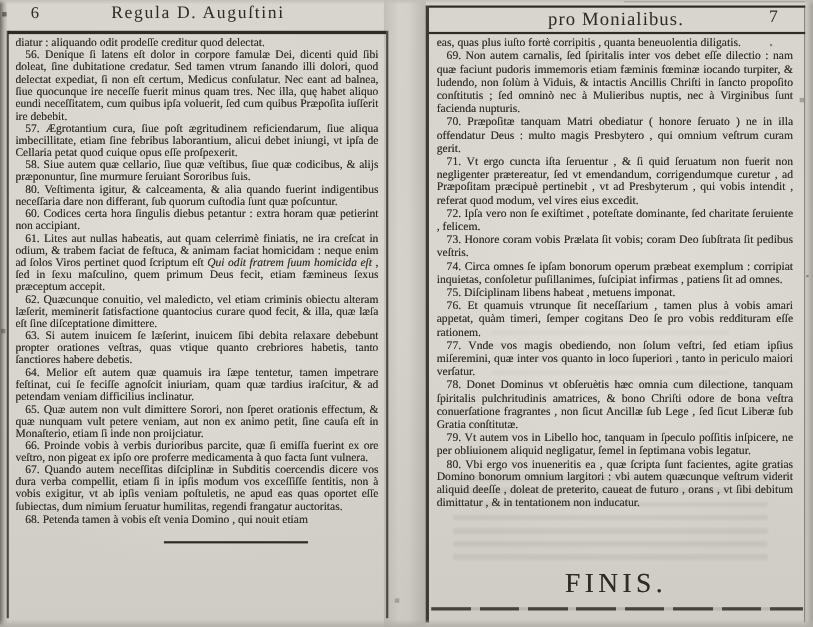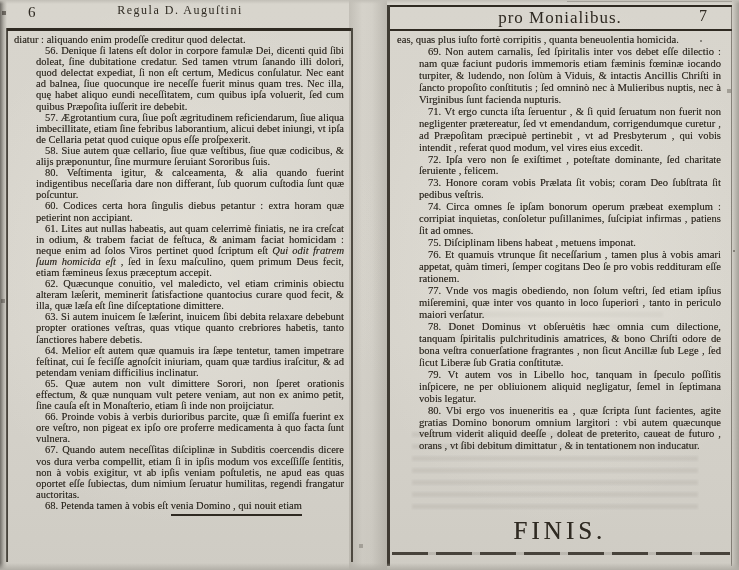--- a/index.html
+++ b/index.html
@@ -24,42 +24,42 @@
     background:linear-gradient(90deg,rgba(60,55,45,.14) 0%,rgba(60,55,45,.02) 35%,rgba(60,55,45,.03) 60%,rgba(60,55,45,.18) 100%);}
 
   .page{position:absolute;top:0;height:570px;}
   .page-left{left:6px;width:348px;}
   .page-right{left:387px;width:346px;}
 
   .ink{background:#2f2a22;}
   .headnum{position:absolute;font-size:15px;top:4px;}
   .pl-pagenum{left:22px;}
   .pl-title{position:absolute;left:0;right:0;top:3px;text-align:center;
-    font-size:12px;letter-spacing:1.5px;}
+    font-size:16px;letter-spacing:1.5px;}
   .pl-headrule{position:absolute;left:1px;right:3px;top:28px;height:3px;}
   .pl-vl{position:absolute;left:0;top:28px;bottom:8px;width:2px;opacity:.85;}
   .pl-vr{position:absolute;right:1px;top:28px;bottom:8px;width:2px;opacity:.8;}
   .pl-text{position:absolute;left:8px;right:10px;top:34px;height:526px;overflow:hidden;}
 
   .pr-topline{position:absolute;left:3px;right:1px;top:5px;height:2px;}
   .pr-topline2{position:absolute;left:180px;right:1px;top:1px;height:1px;opacity:.6;}
   .pr-title{position:absolute;left:0;right:0;top:8px;text-align:center;
     font-size:17px;letter-spacing:1px;}
   .pr-pagenum{right:26px;top:7px;font-size:16px;}
   .pr-headrule{position:absolute;left:3px;right:1px;top:29px;height:2px;}
   .pr-vl{position:absolute;left:0;top:5px;bottom:4px;width:2.5px;opacity:.9;}
   .pr-vr{position:absolute;right:1px;top:5px;bottom:4px;width:1.5px;opacity:.5;}
   .pr-text{position:absolute;left:10px;right:12px;top:34px;height:482px;overflow:hidden;}
 
   .para{margin:0;text-align:justify;font-size:10.5px;line-height:11.1px;
     text-shadow:0 0 .5px rgba(47,42,34,.55);hyphens:none;}
   .pr-text .para{font-size:10.6px;line-height:11.95px;}
-  .para.indent{text-indent:9px;margin-left:22px;}
+  .para.indent{text-indent:9px;}
   .pnum{white-space:pre;}
-  .uline{border-bottom:2px solid #2f2a22;padding-bottom:3px;}
+  .uline{border-bottom:2px solid #2f2a22;padding-bottom:14px;}
   .para i{font-style:italic;}
 
   .finis{position:absolute;left:0;right:0;top:517px;text-align:center;
     font-size:25px;letter-spacing:4px;text-shadow:0 0 .5px rgba(47,42,34,.6);}
   .pr-dashrule{position:absolute;left:5px;right:3px;top:552px;height:3px;opacity:.85;
     background:repeating-linear-gradient(90deg,#2f2a22 0 36px,rgba(47,42,34,.15) 36px 44px);}
 
   .ghost{position:absolute;filter:blur(1.2px);pointer-events:none;}
   .ghost-a{left:25px;right:35px;top:432px;height:78px;opacity:.85;
     background:repeating-linear-gradient(180deg,rgba(95,90,78,.10) 0 5px,rgba(0,0,0,0) 5px 12px);}
@@ -75,21 +75,21 @@
 
 <div class="scan">
 
   <div class="page page-left">
     <span class="headnum pl-pagenum">6</span>
     <div class="pl-title">Regula D. Auguſtini</div>
     <div class="pl-headrule ink"></div>
     <div class="pl-vl ink"></div>
     <div class="pl-vr ink"></div>
     <div class="pl-text">
-        <p class="para">diatur : aliquando enim prodeſſe creditur quod delectat.</p>
+        <p class="para">diatur : aliquando odit prodeſſe creditur quod delectat.</p>
         <p class="para indent"><span class="pnum">56. </span>Denique ſi latens eſt dolor in corpore famulæ Dei, dicenti quid ſibi doleat, ſine dubitatione credatur. Sed tamen vtrum ſanando illi dolori, quod delectat expediat, ſi non eſt certum, Medicus conſulatur. Nec eant ad balnea, ſiue quocunque ire neceſſe fuerit minus quam tres. Nec illa, quę habet aliquo eundi neceſſitatem, cum quibus ipſa voluerit, ſed cum quibus Præpoſita iuſſerit ire debebit.</p>
         <p class="para indent"><span class="pnum">57. </span>Ægrotantium cura, ſiue poſt ægritudinem reficiendarum, ſiue aliqua imbecillitate, etiam ſine febribus laborantium, alicui debet iniungi, vt ipſa de Cellaria petat quod cuique opus eſſe proſpexerit.</p>
         <p class="para indent"><span class="pnum">58. </span>Siue autem quæ cellario, ſiue quæ veſtibus, ſiue quæ codicibus, &amp; alijs præponuntur, ſine murmure ſeruiant Sororibus ſuis.</p>
         <p class="para indent"><span class="pnum">80. </span>Veſtimenta igitur, &amp; calceamenta, &amp; alia quando fuerint indigentibus neceſſaria dare non differant, ſub quorum cuſtodia ſunt quæ poſcuntur.</p>
         <p class="para indent"><span class="pnum">60. </span>Codices certa hora ſingulis diebus petantur : extra horam quæ petierint non accipiant.</p>
         <p class="para indent"><span class="pnum">61. </span>Lites aut nullas habeatis, aut quam celerrimè finiatis, ne ira creſcat in odium, &amp; trabem faciat de feſtuca, &amp; animam faciat homicidam : neque enim ad ſolos Viros pertinet quod ſcriptum eſt <i>Qui odit fratrem ſuum homicida eſt</i> , ſed in ſexu maſculino, quem primum Deus fecit, etiam fæmineus ſexus præceptum accepit.</p>
         <p class="para indent"><span class="pnum">62. </span>Quæcunque conuitio, vel maledicto, vel etiam criminis obiectu alteram læſerit, meminerit ſatisfactione quantocius curare quod fecit, &amp; illa, quæ læſa eſt ſine diſceptatione dimittere.</p>
         <p class="para indent"><span class="pnum">63. </span>Si autem inuicem ſe læſerint, inuicem ſibi debita relaxare debebunt propter orationes veſtras, quas vtique quanto crebriores habetis, tanto ſanctiores habere debetis.</p>
         <p class="para indent"><span class="pnum">64. </span>Melior eſt autem quæ quamuis ira ſæpe tentetur, tamen impetrare feſtinat, cui ſe feciſſe agnoſcit iniuriam, quam quæ tardius iraſcitur, &amp; ad petendam veniam difficilius inclinatur.</p>
         <p class="para indent"><span class="pnum">65. </span>Quæ autem non vult dimittere Sorori, non ſperet orationis effectum, &amp; quæ nunquam vult petere veniam, aut non ex animo petit, ſine cauſa eſt in Monaſterio, etiam ſi inde non proijciatur.</p>
@@ -101,22 +101,23 @@
 
   <div class="page page-right">
     <div class="pr-topline ink"></div>
     <div class="pr-topline2 ink"></div>
     <div class="pr-title">pro Monialibus.</div>
     <span class="headnum pr-pagenum" style="position:absolute;">7</span>
     <div class="pr-headrule ink"></div>
     <div class="pr-vl ink"></div>
     <div class="pr-vr ink"></div>
     <div class="pr-text">
-        <p class="para">eas, quas plus iuſto fortè corripitis , quanta beneuolentia homicida.</p>
+        <p class="para">eas, quas plus iuſto fortè corripitis , quanta beneuolentia diligatis.</p>
         <p class="para indent"><span class="pnum">69. </span>Non autem carnalis, ſed ſpiritalis inter vos debet eſſe dilectio : nam quæ faciunt pudoris immemoris etiam fæminis fœminæ iocando turpiter, &amp; ludendo, non ſolùm à Viduis, &amp; intactis Ancillis Chriſti in ſancto propoſito conſtitutis ; ſed omninò nec à Mulieribus nuptis, nec à Virginibus ſunt facienda nupturis.</p>
+        <p class="para indent"><span class="pnum">70. </span>Præpoſitæ tanquam Matri obediatur ( honore ſeruato ) ne in illa offendatur Deus : multo magis Presbytero , qui omnium veſtrum curam gerit.</p>
         <p class="para indent"><span class="pnum">71. </span>Vt ergo cuncta iſta ſeruentur , &amp; ſi quid ſeruatum non fuerit non negligenter prætereatur, ſed vt emendandum, corrigendumque curetur , ad Præpoſitam præcipuè pertinebit , vt ad Presbyterum , qui vobis intendit , referat quod modum, vel vires eius excedit.</p>
         <p class="para indent"><span class="pnum">72. </span>Ipſa vero non ſe exiſtimet , poteſtate dominante, ſed charitate ſeruiente , felicem.</p>
         <p class="para indent"><span class="pnum">73. </span>Honore coram vobis Prælata ſit vobis; coram Deo ſubſtrata ſit pedibus veſtris.</p>
         <p class="para indent"><span class="pnum">74. </span>Circa omnes ſe ipſam bonorum operum præbeat exemplum : corripiat inquietas, conſoletur puſillanimes, ſuſcipiat infirmas , patiens ſit ad omnes.</p>
         <p class="para indent"><span class="pnum">75. </span>Diſciplinam libens habeat , metuens imponat.</p>
         <p class="para indent"><span class="pnum">76. </span>Et quamuis vtrunque ſit neceſſarium , tamen plus à vobis amari appetat, quàm timeri, ſemper cogitans Deo ſe pro vobis reddituram eſſe rationem.</p>
         <p class="para indent"><span class="pnum">77. </span>Vnde vos magis obediendo, non ſolum veſtri, ſed etiam ipſius miſeremini, quæ inter vos quanto in loco ſuperiori , tanto in periculo maiori verſatur.</p>
         <p class="para indent"><span class="pnum">78. </span>Donet Dominus vt obſeruètis hæc omnia cum dilectione, tanquam ſpiritalis pulchritudinis amatrices, &amp; bono Chriſti odore de bona veſtra conuerſatione fragrantes , non ſicut Ancillæ ſub Lege , ſed ſicut Liberæ ſub Gratia conſtitutæ.</p>
         <p class="para indent"><span class="pnum">79. </span>Vt autem vos in Libello hoc, tanquam in ſpeculo poſſitis inſpicere, ne per obliuionem aliquid negligatur, ſemel in ſeptimana vobis legatur.</p>
         <p class="para indent"><span class="pnum">80. </span>Vbi ergo vos inueneritis ea , quæ ſcripta ſunt facientes, agite gratias Domino bonorum omnium largitori : vbi autem quæcunque veſtrum viderit aliquid deeſſe , doleat de preterito, caueat de futuro , orans , vt ſibi debitum dimittatur , &amp; in tentationem non inducatur.</p>

